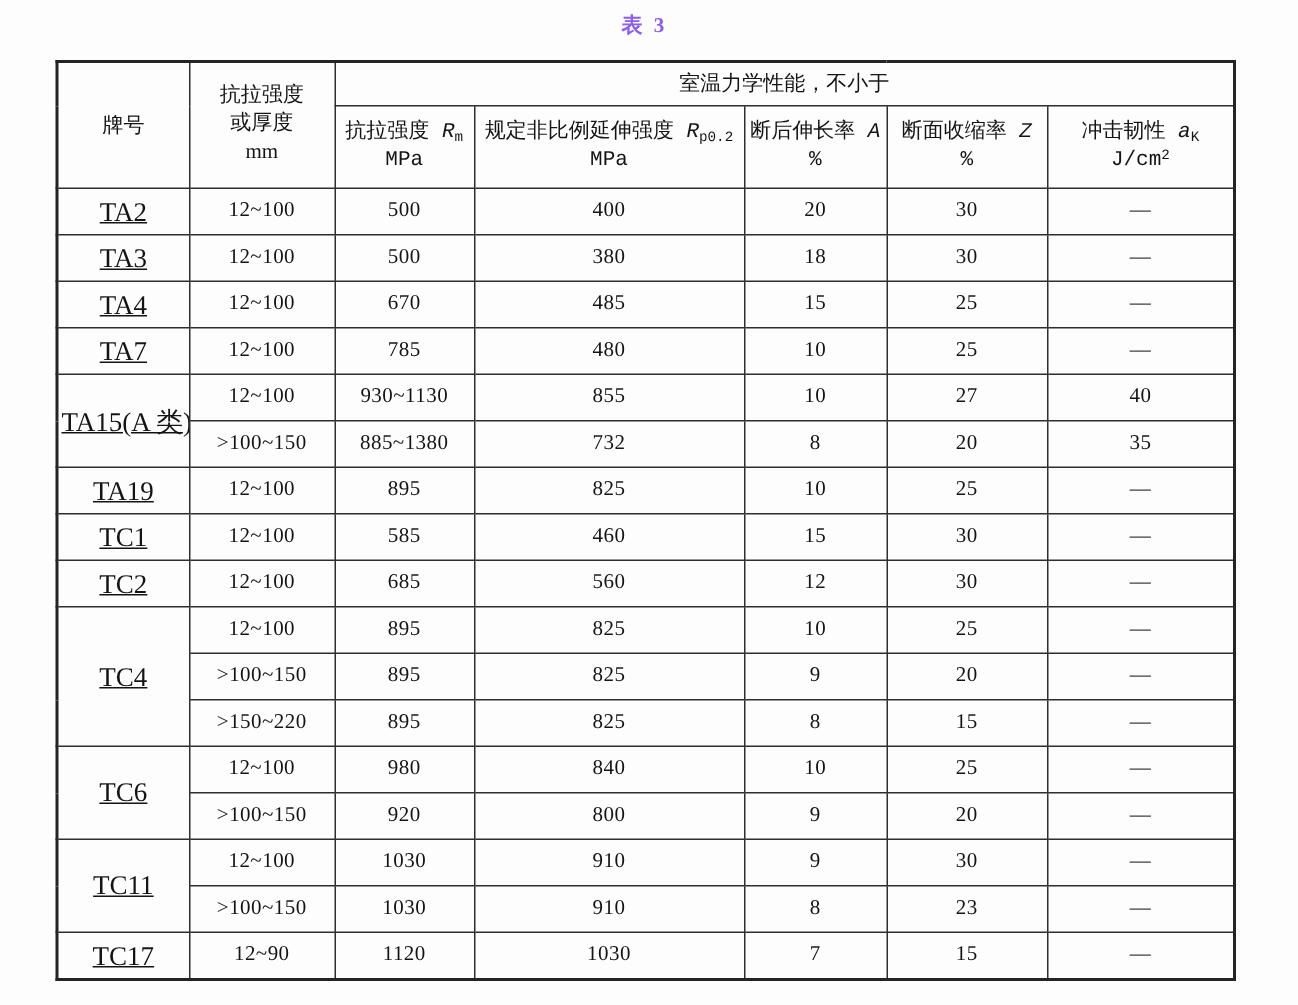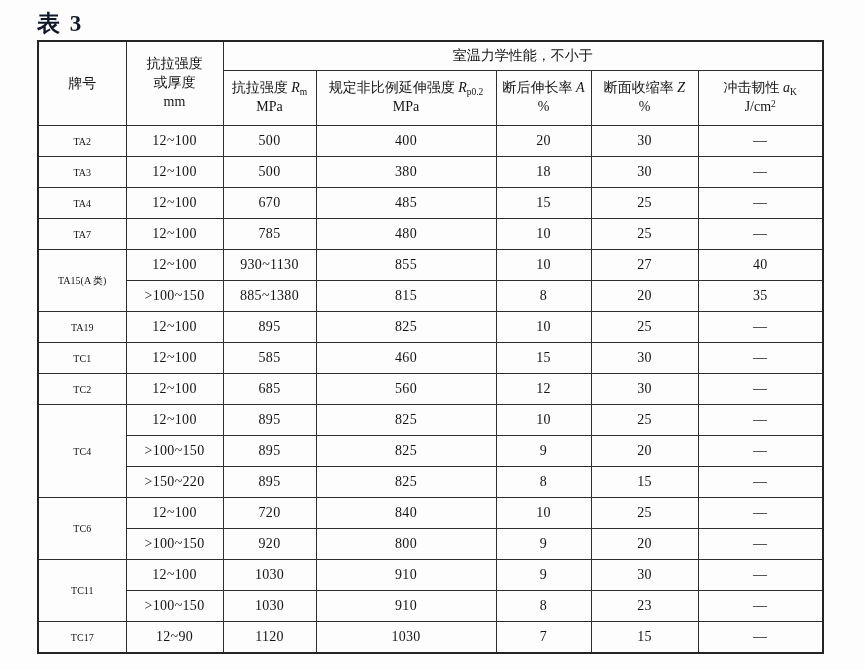--- a/index.html
+++ b/index.html
@@ -14,25 +14,25 @@
     background: #fdfdfd;
     font-family: "Liberation Serif", "DejaVu Serif", serif;
     color: #111;
     overflow: hidden;
   }
   .title {
     position: absolute;
     top: 8px;
     left: 37px;
     width: 785px;
-    text-align: left;
-    font-size: 23px;
+    text-align: center;
+    font-size: 14px;
     font-weight: bold;
     letter-spacing: 2px;
-    color: #0f172a;
+    color: #8b5cf6;
   }
   table.props {
     position: absolute;
     top: 40px;
     left: 37px;
     width: 785px;
     border-collapse: collapse;
     table-layout: fixed;
     border: 2.5px solid #242424;
     font-size: 14px;
@@ -44,36 +44,36 @@
     vertical-align: middle;
     padding: 0 2px;
     overflow: hidden;
     white-space: nowrap;
   }
   table.props th {
     font-weight: normal;
     font-size: 14px;
   }
   tr.h-group th { height: 28px; }
-  tr.h-sub th { height: 54px; border-top: 1.5px solid #2e2e2e; }
+  tr.h-sub th { height: 54px; border-top: 1.5px solid #2e2e2e; font-family: Liberation Mono, monospace; }
   thead th { border-bottom-width: 1.5px; }
   tbody td { height: 30px; }
   tbody tr.group-start td { border-top: 1.8px solid #282828; }
   .sym { font-style: italic; }
   sub.ss {
     font-size: 9.5px;
     font-style: normal;
     vertical-align: -3px;
   }
   sup.us {
     font-size: 9.5px;
     vertical-align: 4px;
   }
   .hdr-line { line-height: 1.35; }
-  td.grade-cell { font-size: 10px; }
+  td.grade-cell { font-size: 18px; text-decoration: underline; }
   td.value-cell { letter-spacing: 0.3px; }
 </style>
 </head>
 <body>
 
 <div class="page">
 
   <div class="title">表 3</div>
 
   <table class="props">
@@ -163,21 +163,21 @@
           <td class="value-cell">12~100</td>
           <td class="value-cell">930~1130</td>
           <td class="value-cell">855</td>
           <td class="value-cell">10</td>
           <td class="value-cell">27</td>
           <td class="value-cell">40</td>
         </tr>
         <tr>
           <td class="value-cell">&gt;100~150</td>
           <td class="value-cell">885~1380</td>
-          <td class="value-cell">815</td>
+          <td class="value-cell">732</td>
           <td class="value-cell">8</td>
           <td class="value-cell">20</td>
           <td class="value-cell">35</td>
         </tr>
         <tr class="group-start">
           <td class="grade-cell" rowspan="1">TA19</td>
           <td class="value-cell">12~100</td>
           <td class="value-cell">895</td>
           <td class="value-cell">825</td>
           <td class="value-cell">10</td>
@@ -223,21 +223,21 @@
           <td class="value-cell">&gt;150~220</td>
           <td class="value-cell">895</td>
           <td class="value-cell">825</td>
           <td class="value-cell">8</td>
           <td class="value-cell">15</td>
           <td class="value-cell">—</td>
         </tr>
         <tr class="group-start">
           <td class="grade-cell" rowspan="2">TC6</td>
           <td class="value-cell">12~100</td>
-          <td class="value-cell">720</td>
+          <td class="value-cell">980</td>
           <td class="value-cell">840</td>
           <td class="value-cell">10</td>
           <td class="value-cell">25</td>
           <td class="value-cell">—</td>
         </tr>
         <tr>
           <td class="value-cell">&gt;100~150</td>
           <td class="value-cell">920</td>
           <td class="value-cell">800</td>
           <td class="value-cell">9</td>

